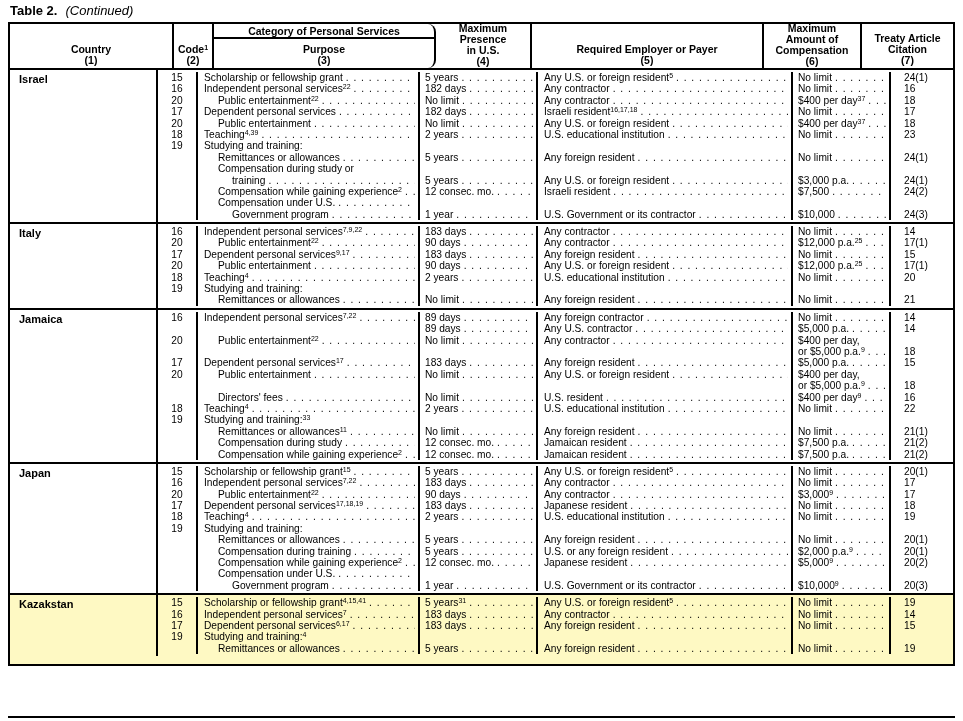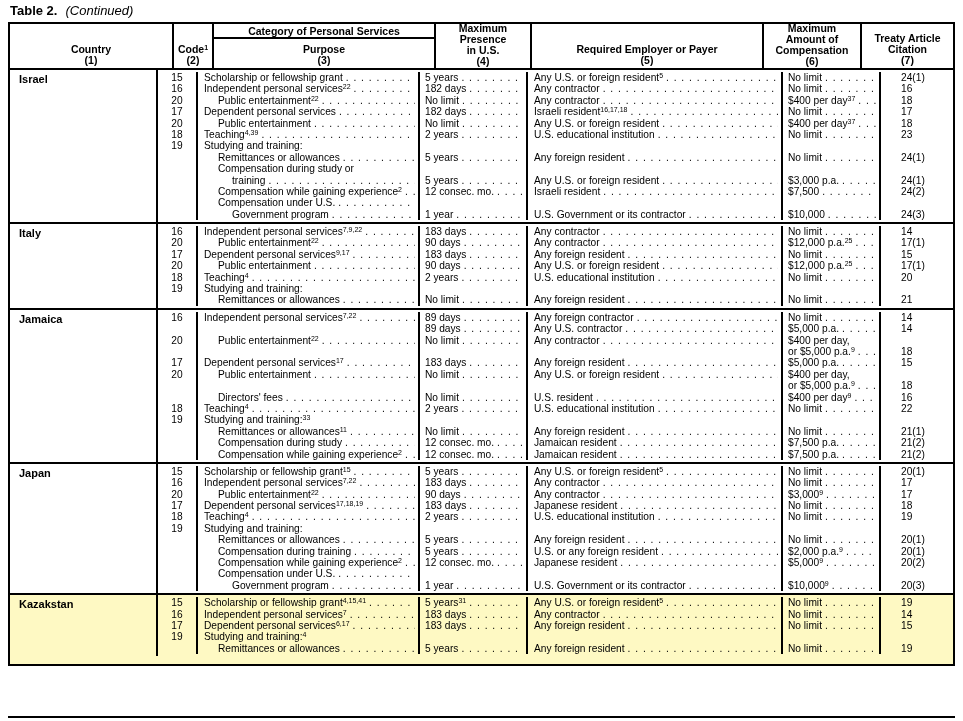--- a/index.html
+++ b/index.html
@@ -7,21 +7,21 @@
     font-family: "Liberation Sans", sans-serif; position: relative; overflow: hidden; }
   .title { position: absolute; left: 10px; top: 3px; font-size: 13px; }
   .title .t-bold { font-weight: bold; }
   .title .t-ital { font-style: italic; margin-left: 8px; }
 
   .table { position: absolute; left: 8px; top: 22px; width: 947px; border: 2px solid #000; background: #fff; }
 
   
   .w-country { width: 164px; }
   .w-code    { width: 40px;  }
-  .w-purpose { width: 222px; }
+  .w-purpose { width: 222px; border-radius: 8px; }
   .w-presence{ width: 96px;  }
   .w-payer   { width: 232px; }
   .w-comp    { width: 98px;  }
   .w-article { flex: 1; }
 
   
   .hdr { display: flex; height: 46px; border-bottom: 2px solid #000; font-weight: bold;
          font-size: 10.5px; line-height: 11px; text-align: center; }
   .hc { display: flex; flex-direction: column; justify-content: flex-end; align-items: center;
         padding-bottom: 2px; border-right: 2px solid #000; overflow: hidden; }
@@ -36,24 +36,24 @@
   
   .section { display: flex; border-bottom: 2px solid #000; }
   .section:last-child { border-bottom: none; padding-bottom: 8px; background: #fef9c3; }
   .country-col { width: 148px; border-right: 2px solid #000; padding: 3px 0 0 9px;
                  font-weight: bold; font-size: 11px; }
   .rows { flex: 1; padding: 2px 0 2px 0; }
   .row { display: flex; height: 11.4px; font-size: 10.2px; line-height: 11.4px; white-space: nowrap; }
   .row .c { overflow: hidden; border-right: 2px solid #000; display: flex; align-items: baseline; }
   .c-code    { width: 40px; justify-content: center; }
   .c-purpose { width: 222px; padding-left: 6px; }
-  .c-presence{ width: 108px; padding-left: 5px; }
+  .c-presence{ width: 118px; padding-left: 5px; }
   .c-payer   { width: 255px; padding-left: 6px; }
   .c-comp    { width: 98px; padding-left: 5px; }
-  .c-article { flex: 1; border-right: none !important; padding-left: 20px; }
+  .c-article { flex: 1; border-right: none !important; padding-left: 13px; }
   .txt { white-space: pre; }
   .ind1 { padding-left: 14px; }
   .ind2 { padding-left: 28px; }
   .leader { flex: 1; overflow: hidden; margin: 0 3px 0 3px; }
   .leader::after { content: ". . . . . . . . . . . . . . . . . . . . . . . . . . . . . . . . . . . . . . . . . . . . . . . . . ."; word-spacing: 2px; }
 
   .footer-rule { position: absolute; left: 8px; width: 947px; top: 716px; height: 2px; background: #000; }
 </style>
 </head>
 <body>

